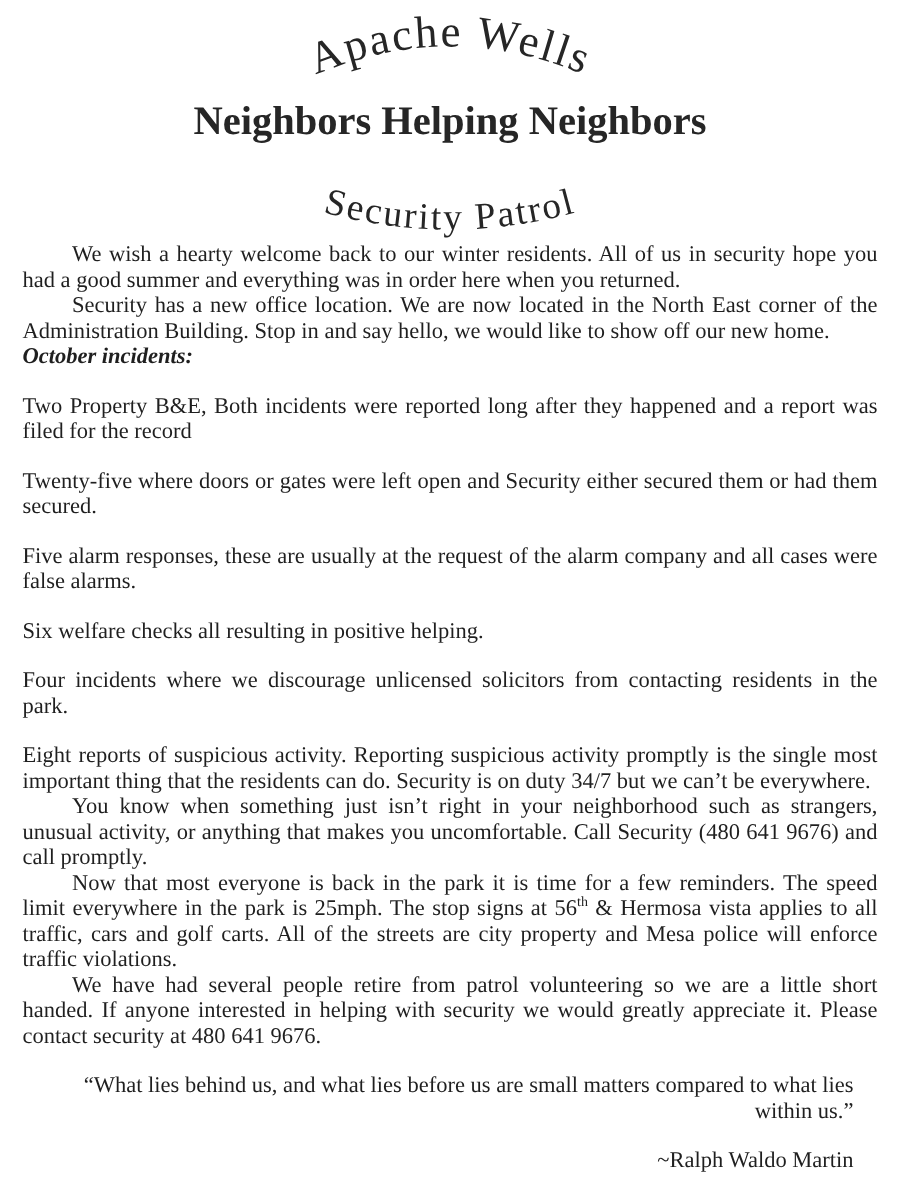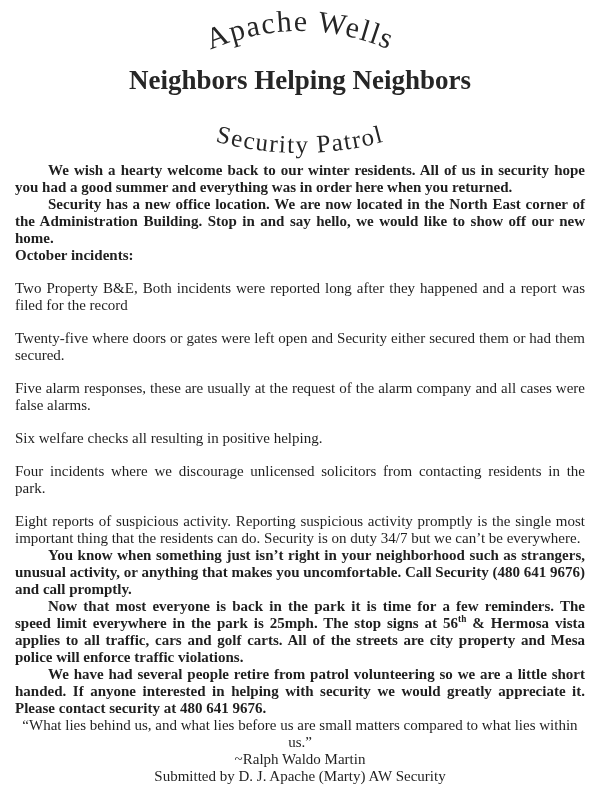--- a/index.html
+++ b/index.html
@@ -44,33 +44,34 @@
     padding: 2px 15px 0 15px;
     font-size: 15px;
     line-height: 17px;
     text-align: justify;
   }
   .content p {
     margin: 0;
   }
   .indent {
     text-indent: 33px;
-    font-weight: bold;
   }
   .bold {
     font-weight: bold;
+    font-style: italic;
   }
   .gap-after {
     margin-bottom: 16px !important;
   }
   .quote-block {
     text-align: center;
   }
   .quote-block p {
-    margin: 0;
+    margin: 16px;
+    text-align: right;
   }
   sup {
     font-size: 62%;
     line-height: 0;
   }
 </style>
 </head>
 <body>
 
 <div class="page">

